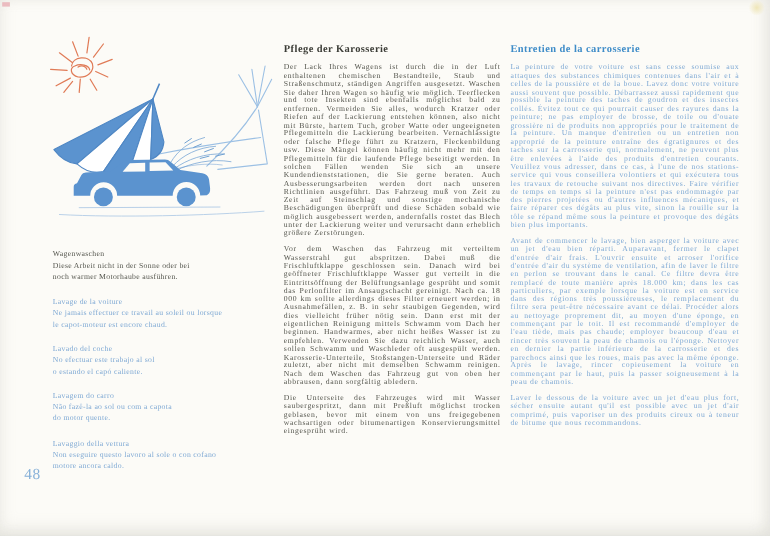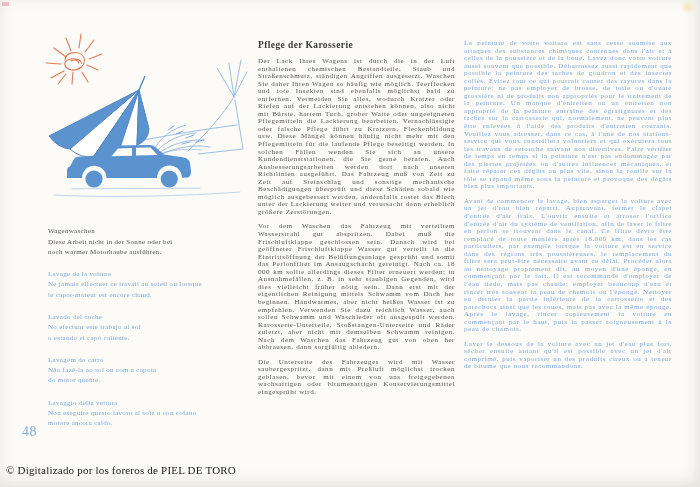--- a/index.html
+++ b/index.html
@@ -143,21 +143,21 @@
   </div>
 
   <div class="col col-de" lang="de">
     <h2>Pflege der Karosserie</h2>
     <p>Der Lack Ihres Wagens ist durch die in der Luft enthaltenen chemischen Bestandteile, Staub und Straßenschmutz, ständigen Angriffen ausgesetzt. Waschen Sie daher Ihren Wagen so häufig wie möglich. Teerflecken und tote Insekten sind ebenfalls möglichst bald zu entfernen. Vermeiden Sie alles, wodurch Kratzer oder Riefen auf der Lackierung entstehen können, also nicht mit Bürste, hartem Tuch, grober Watte oder ungeeigneten Pflegemitteln die Lackierung bearbeiten. Vernachlässigte oder falsche Pflege führt zu Kratzern, Fleckenbildung usw. Diese Mängel können häufig nicht mehr mit den Pflegemitteln für die laufende Pflege beseitigt werden. In solchen Fällen wenden Sie sich an unsere Kundendienststationen, die Sie gerne beraten. Auch Ausbesserungsarbeiten werden dort nach unseren Richtlinien ausgeführt. Das Fahrzeug muß von Zeit zu Zeit auf Steinschlag und sonstige mechanische Beschädigungen überprüft und diese Schäden sobald wie möglich ausgebessert werden, andernfalls rostet das Blech unter der Lackierung weiter und verursacht dann erheblich größere Zerstörungen.</p>
     <p>Vor dem Waschen das Fahrzeug mit verteiltem Wasserstrahl gut abspritzen. Dabei muß die Frischluftklappe geschlossen sein. Danach wird bei geöffneter Frischluftklappe Wasser gut verteilt in die Eintrittsöffnung der Belüftungsanlage gesprüht und somit das Perlonfilter im Ansaugschacht gereinigt. Nach ca. 18 000 km sollte allerdings dieses Filter erneuert werden; in Ausnahmefällen, z. B. in sehr staubigen Gegenden, wird dies vielleicht früher nötig sein. Dann erst mit der eigentlichen Reinigung mittels Schwamm vom Dach her beginnen. Handwarmes, aber nicht heißes Wasser ist zu empfehlen. Verwenden Sie dazu reichlich Wasser, auch sollen Schwamm und Waschleder oft ausgespült werden. Karosserie-Unterteile, Stoßstangen-Unterseite und Räder zuletzt, aber nicht mit demselben Schwamm reinigen. Nach dem Waschen das Fahrzeug gut von oben her abbrausen, dann sorgfältig abledern.</p>
     <p>Die Unterseite des Fahrzeuges wird mit Wasser saubergespritzt, dann mit Preßluft möglichst trocken geblasen, bevor mit einem von uns freigegebenen wachsartigen oder bitumenartigen Konservierungsmittel eingesprüht wird.</p>
   </div>
 
   <div class="col col-fr" lang="fr">
+    <h2>Entretien de la carrosserie</h2>
     <p>La peinture de votre voiture est sans cesse soumise aux attaques des substances chimiques contenues dans l'air et à celles de la poussière et de la boue. Lavez donc votre voiture aussi souvent que possible. Débarrassez aussi rapidement que possible la peinture des taches de goudron et des insectes collés. Évitez tout ce qui pourrait causer des rayures dans la peinture; ne pas employer de brosse, de toile ou d'ouate grossière ni de produits non appropriés pour le traitement de la peinture. Un manque d'entretien ou un entretien non approprié de la peinture entraîne des égratignures et des taches sur la carrosserie qui, normalement, ne peuvent plus être enlevées à l'aide des produits d'entretien courants. Veuillez vous adresser, dans ce cas, à l'une de nos stations-service qui vous conseillera volontiers et qui exécutera tous les travaux de retouche suivant nos directives. Faire vérifier de temps en temps si la peinture n'est pas endommagée par des pierres projetées ou d'autres influences mécaniques, et faire réparer ces dégâts au plus vite, sinon la rouille sur la tôle se répand même sous la peinture et provoque des dégâts bien plus importants.</p>
     <p>Avant de commencer le lavage, bien asperger la voiture avec un jet d'eau bien réparti. Auparavant, fermer le clapet d'entrée d'air frais. L'ouvrir ensuite et arroser l'orifice d'entrée d'air du système de ventilation, afin de laver le filtre en perlon se trouvant dans le canal. Ce filtre devra être remplacé de toute manière après 18.000 km; dans les cas particuliers, par exemple lorsque la voiture est en service dans des régions très poussiéreuses, le remplacement du filtre sera peut-être nécessaire avant ce délai. Procéder alors au nettoyage proprement dit, au moyen d'une éponge, en commençant par le toit. Il est recommandé d'employer de l'eau tiède, mais pas chaude; employer beaucoup d'eau et rincer très souvent la peau de chamois ou l'éponge. Nettoyer en dernier la partie inférieure de la carrosserie et des parechocs ainsi que les roues, mais pas avec la même éponge. Après le lavage, rincer copieusement la voiture en commençant par le haut, puis la passer soigneusement à la peau de chamois.</p>
     <p>Laver le dessous de la voiture avec un jet d'eau plus fort, sécher ensuite autant qu'il est possible avec un jet d'air comprimé, puis vaporiser un des produits cireux ou à teneur de bitume que nous recommandons.</p>
   </div>
 
   <div class="page-number">48</div>
-  <div class="watermark">© Digitalizado por los foreros de PIEL DE TORO</div>
 
 </div>
 
 </body></html>

